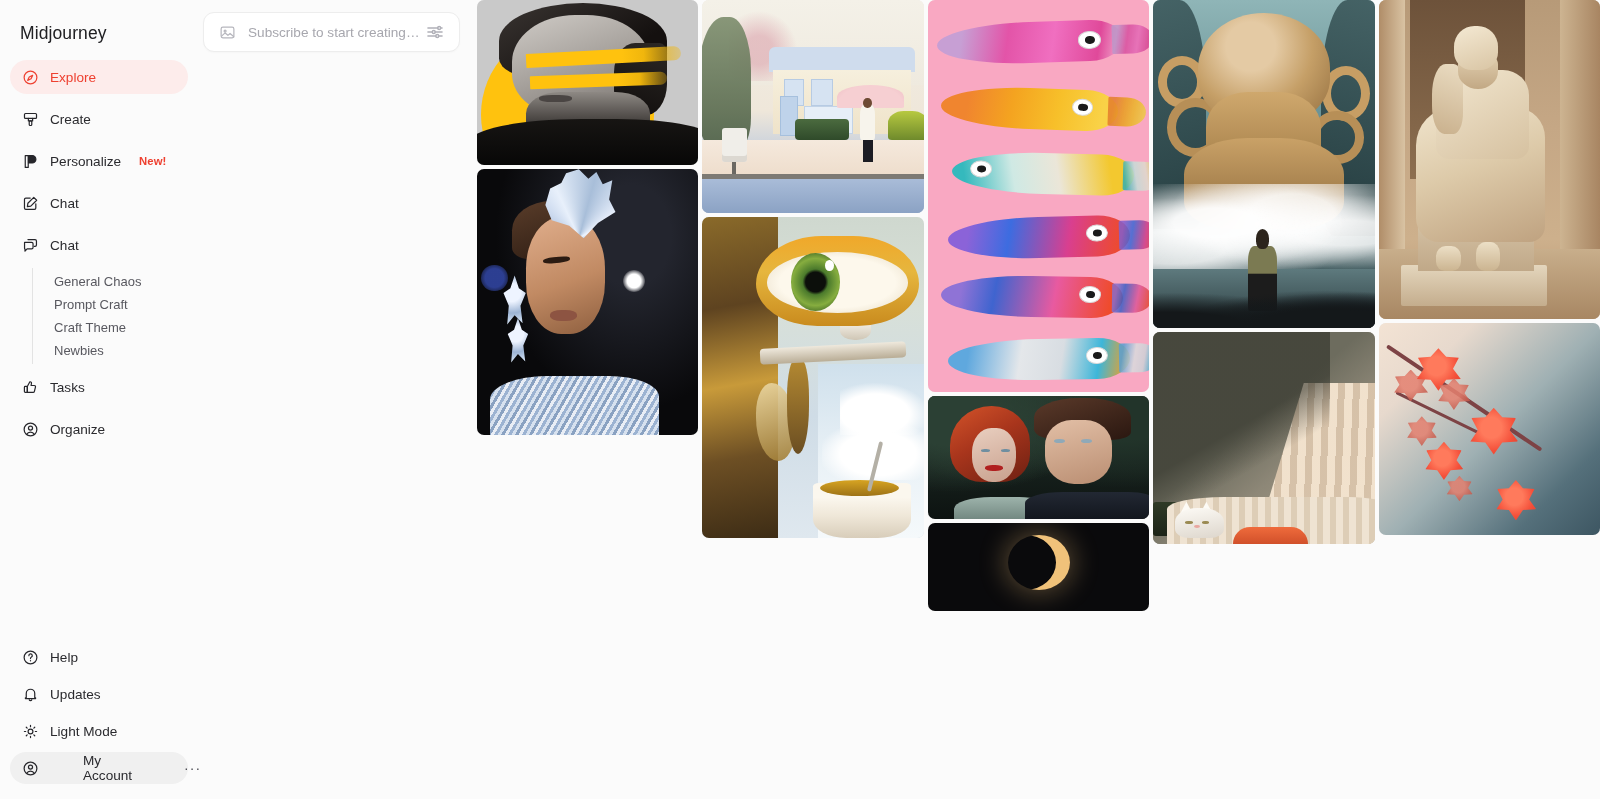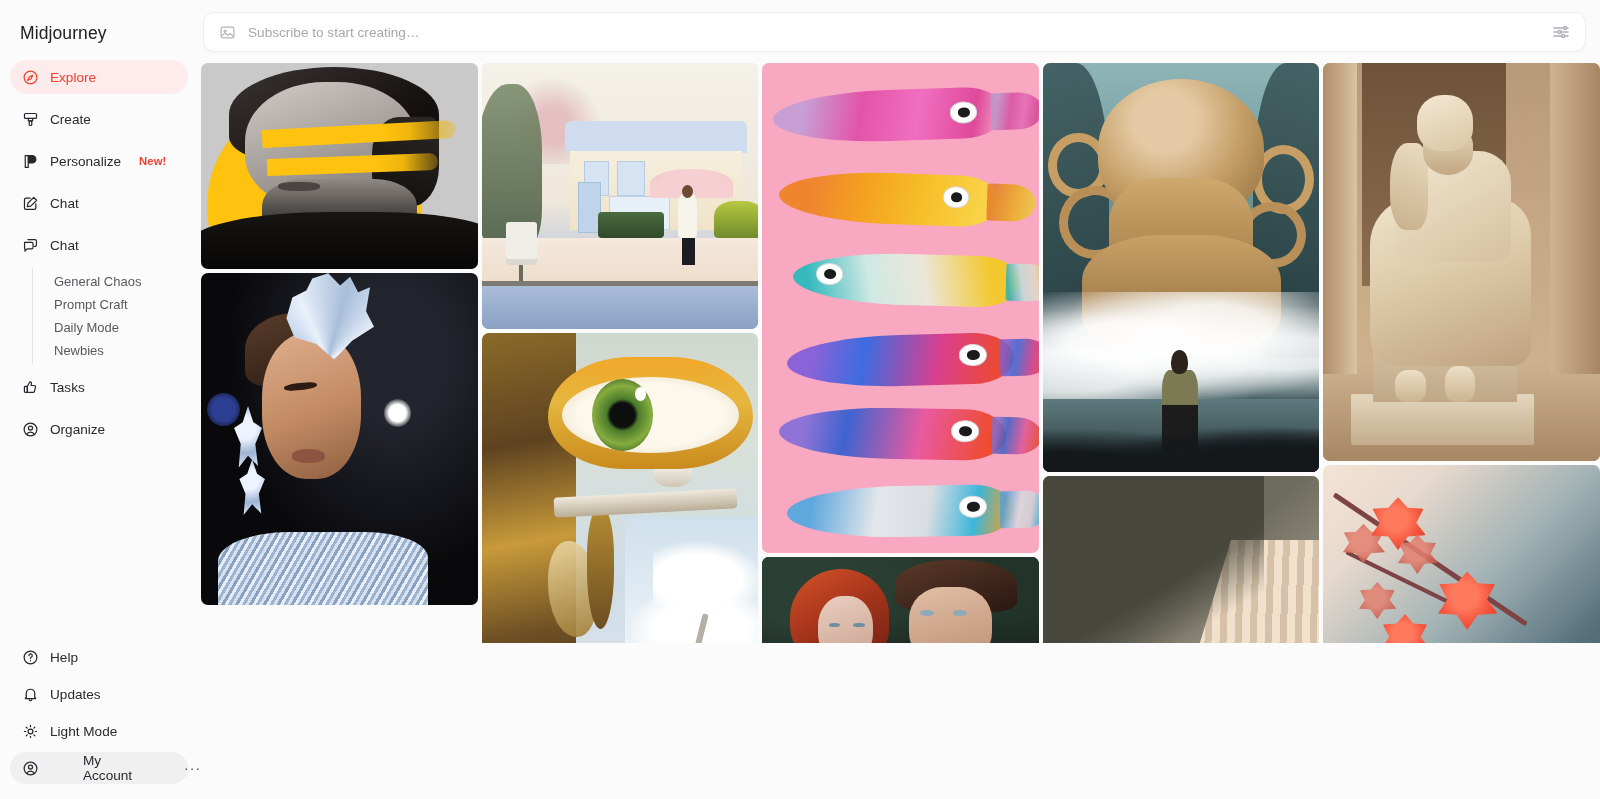--- a/index.html
+++ b/index.html
@@ -60,21 +60,21 @@
     cursor: pointer;
     line-height: 15px;
   }
   .nav-spacer { flex: 1 1 auto; }
   .nav-bottom { padding: 0 10px 10px 10px; }
   .nav-bottom .nav-item { margin-bottom: 5px; height: 32px; }
   .nav-item.account { background: #f0f0f0; gap: 44px; }
   .dots { margin-left: 8px; color: #4b4b52; font-size: 14px; letter-spacing: 1px; line-height: 10px; }
 
   
-  .main { flex: 1 1 auto; height: 643px; display: flex; flex-direction: column; min-width: 0; }
+  .main { flex: 1 1 auto; height: 799px; display: flex; min-width: 0; }
   .topbar { height: 63px; flex: 0 0 63px; padding: 12px 14px 0 5px; }
   .searchbar {
     height: 40px; width: 100%;
     background: #fff;
     border: 1px solid #ededed;
     border-radius: 11px;
     display: flex; align-items: center;
     padding: 0 14px 0 15px;
     box-shadow: 0 1px 2px rgba(0,0,0,.025);
   }
@@ -507,21 +507,21 @@
             <path d="M8.4 3.6h10a2 2 0 0 1 2 2v5.6a2 2 0 0 1-2 2h-1.1"></path>
             <path d="M3.6 7.6h10a2 2 0 0 1 2 2v5.2a2 2 0 0 1-2 2H7.2L4.2 20v-2.9a2 2 0 0 1-.6-1.4z"></path>
           </svg>
         </span>
         <span>Chat</span>
       </div>
 
       <div class="chat-sub">
         <div class="sub">General Chaos</div>
         <div class="sub">Prompt Craft</div>
-        <div class="sub">Daily Mode</div>
+        <div class="sub">Craft Theme</div>
         <div class="sub">Newbies</div>
       </div>
 
       <div class="nav-item">
         <span class="ico">
           <svg viewBox="0 0 24 24" fill="none" stroke="#26262b" stroke-width="1.7" stroke-linecap="round" stroke-linejoin="round">
             <path d="M7.5 10.6l3.6-6.6c1.5-.3 2.5.6 2.3 2l-.6 3.2h4.4c1.3 0 2.1 1 1.8 2.2l-1.5 6c-.2.9-1 1.5-1.9 1.5H7.5z"></path>
             <rect x="3.4" y="10.4" width="4.1" height="8.5" rx="1.2"></rect>
           </svg>
         </span>

